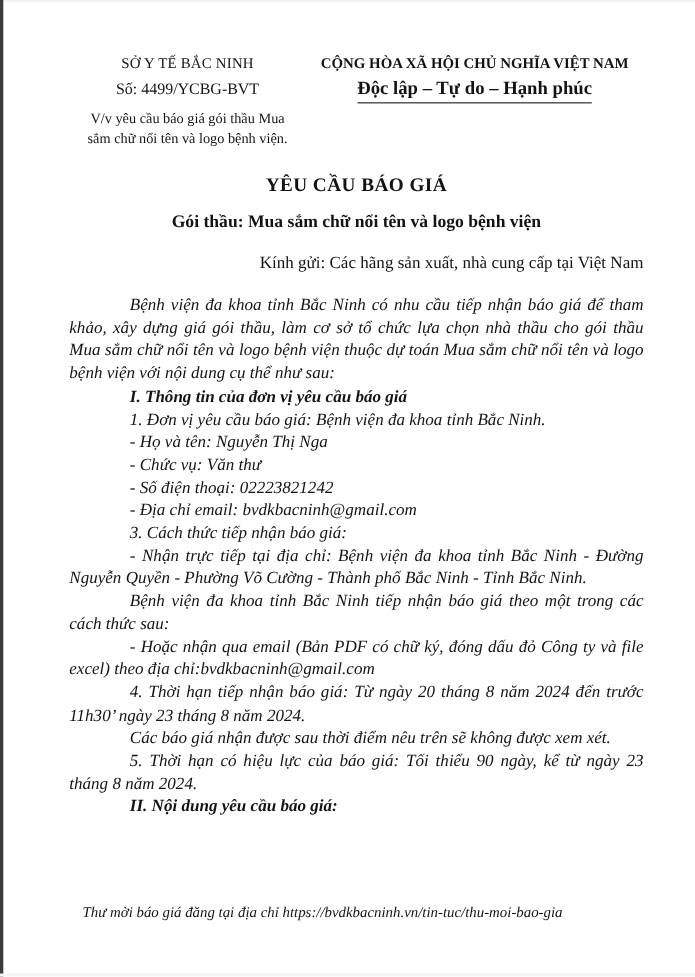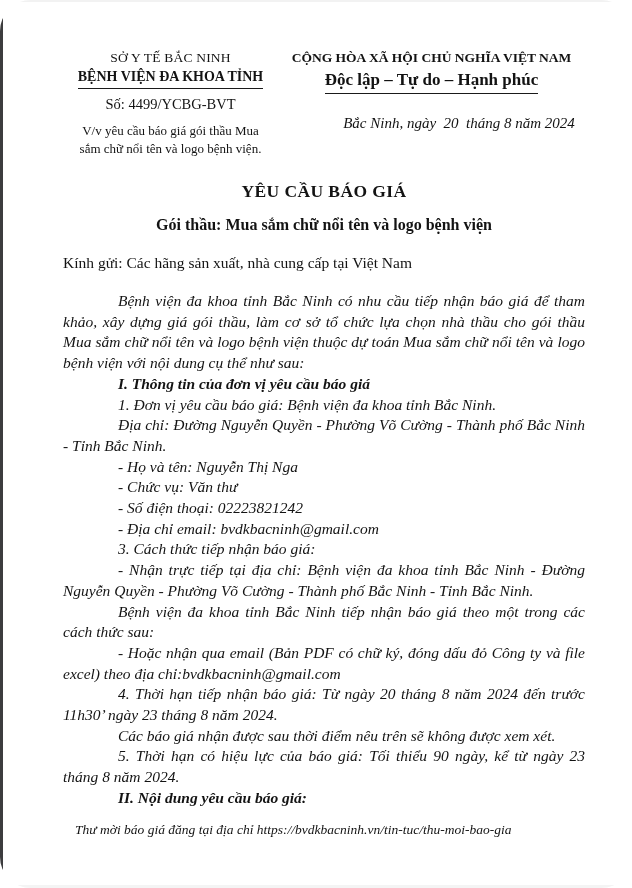--- a/index.html
+++ b/index.html
@@ -4,21 +4,20 @@
 <style>
   html, body { margin: 0; padding: 0; background: #ffffff; }
   .page {
     position: relative;
     width: 632px;
     height: 888px;
     background: #ffffff;
     font-family: "Liberation Serif", "DejaVu Serif", serif;
     color: #131313;
     overflow: hidden;
-    border-radius: 31px;
   }
   .scan-edge-left  { position: absolute; left: 0; top: 0; width: 3px; height: 888px; background: #3c3c3e; }
   .scan-edge-top   { position: absolute; left: 0; top: 0; width: 100%; height: 2px; background: #f2f2f2; }
   .scan-edge-bottom{ position: absolute; left: 0; bottom: 0; width: 100%; height: 3px; background: #f4f4f4; }
 
   .content { position: absolute; left: 63px; top: 50px; width: 522px; }
 
   .doc-header { display: flex; }
   .header-left { width: 215px; flex-shrink: 0; text-align: center; }
   .header-right { flex: 1; text-align: center; }
@@ -30,21 +29,21 @@
   .subject    { font-size: 13px; line-height: 17.5px; }
   .subject.first { margin-top: 9px; }
 
   .national-title { font-size: 13.5px; font-weight: bold; white-space: nowrap; }
   .motto      { margin-top: 4px; font-size: 17px; font-weight: bold; }
   .motto .u-line { border-bottom: 1.6px solid #1a1a1a; }
   .date-line  { margin-top: 21px; margin-left: 55px; font-size: 15px; font-style: italic; white-space: pre; }
 
   .doc-title     { margin: 24px 0 0; text-align: center; font-size: 17.5px; font-weight: bold; letter-spacing: 0.4px; }
   .package-title { margin: 14px 0 0; text-align: center; font-size: 16px; font-weight: bold; }
-  .salutation    { margin-top: 20px; text-align: left; font-size: 15.5px; }
+  .salutation    { margin-top: 20px; text-align: right; font-size: 15.5px; }
 
   .doc-body { margin-top: 19px; font-size: 15.5px; line-height: 20.7px; }
   .doc-body p { margin: 0; text-indent: 55px; font-style: italic; }
   .justify { text-align: justify; }
   .bold    { font-weight: bold; }
   .italic  { font-style: italic; }
 
   .footer-note { position: absolute; left: 75px; top: 822px; font-size: 13.5px; font-style: italic; }
 </style>
 </head>
@@ -53,45 +52,40 @@
 <div class="page">
   <div class="scan-edge-top"></div>
   <div class="scan-edge-left"></div>
   <div class="scan-edge-bottom"></div>
 
   <div class="content">
 
     <header class="doc-header">
       <div class="header-left">
         <div class="org-parent">SỞ Y TẾ BẮC NINH</div>
-        <div class="org-name">
-          <span class="u-line">BỆNH VIỆN ĐA KHOA TỈNH</span>
-        </div>
         <div class="doc-number">Số: 4499/YCBG-BVT</div>
         <div class="subject first">V/v yêu cầu báo giá gói thầu Mua</div>
         <div class="subject">sắm chữ nổi tên và logo bệnh viện.</div>
       </div>
       <div class="header-right">
         <div class="national-title">CỘNG HÒA XÃ HỘI CHỦ NGHĨA VIỆT NAM</div>
         <div class="motto">
           <span class="u-line">Độc lập – Tự do – Hạnh phúc</span>
         </div>
-        <div class="date-line">Bắc Ninh, ngày  20  tháng 8 năm 2024</div>
       </div>
     </header>
 
     <h1 class="doc-title">YÊU CẦU BÁO GIÁ</h1>
     <h2 class="package-title">Gói thầu: Mua sắm chữ nổi tên và logo bệnh viện</h2>
     <div class="salutation">Kính gửi: Các hãng sản xuất, nhà cung cấp tại Việt Nam</div>
 
     <main class="doc-body">
       <p class="justify">Bệnh viện đa khoa tỉnh Bắc Ninh có nhu cầu tiếp nhận báo giá để tham khảo, xây dựng giá gói thầu, làm cơ sở tổ chức lựa chọn nhà thầu cho gói thầu Mua sắm chữ nổi tên và logo bệnh viện thuộc dự toán Mua sắm chữ nổi tên và logo bệnh viện với nội dung cụ thể như sau:</p>
       <p class="bold">I. Thông tin của đơn vị yêu cầu báo giá</p>
       <p>1. Đơn vị yêu cầu báo giá: Bệnh viện đa khoa tỉnh Bắc Ninh.</p>
-      <p class="justify">Địa chỉ: Đường Nguyễn Quyền - Phường Võ Cường - Thành phố Bắc Ninh - Tỉnh Bắc Ninh.</p>
       <p>- Họ và tên: Nguyễn Thị Nga</p>
       <p>- Chức vụ: Văn thư</p>
       <p>- Số điện thoại: 02223821242</p>
       <p>- Địa chỉ email: bvdkbacninh@gmail.com</p>
       <p>3. Cách thức tiếp nhận báo giá:</p>
       <p class="justify italic">- Nhận trực tiếp tại địa chỉ: Bệnh viện đa khoa tỉnh Bắc Ninh - Đường Nguyễn Quyền - Phường Võ Cường - Thành phố Bắc Ninh - Tỉnh Bắc Ninh.</p>
       <p class="justify">Bệnh viện đa khoa tỉnh Bắc Ninh tiếp nhận báo giá theo một trong các cách thức sau:</p>
       <p class="justify italic">- Hoặc nhận qua email (Bản PDF có chữ ký, đóng dấu đỏ Công ty và file excel) theo địa chỉ:bvdkbacninh@gmail.com</p>
       <p class="justify">4. Thời hạn tiếp nhận báo giá: Từ ngày 20 tháng 8 năm 2024 đến trước 11h30’ ngày 23 tháng 8 năm 2024.</p>
       <p>Các báo giá nhận được sau thời điểm nêu trên sẽ không được xem xét.</p>

